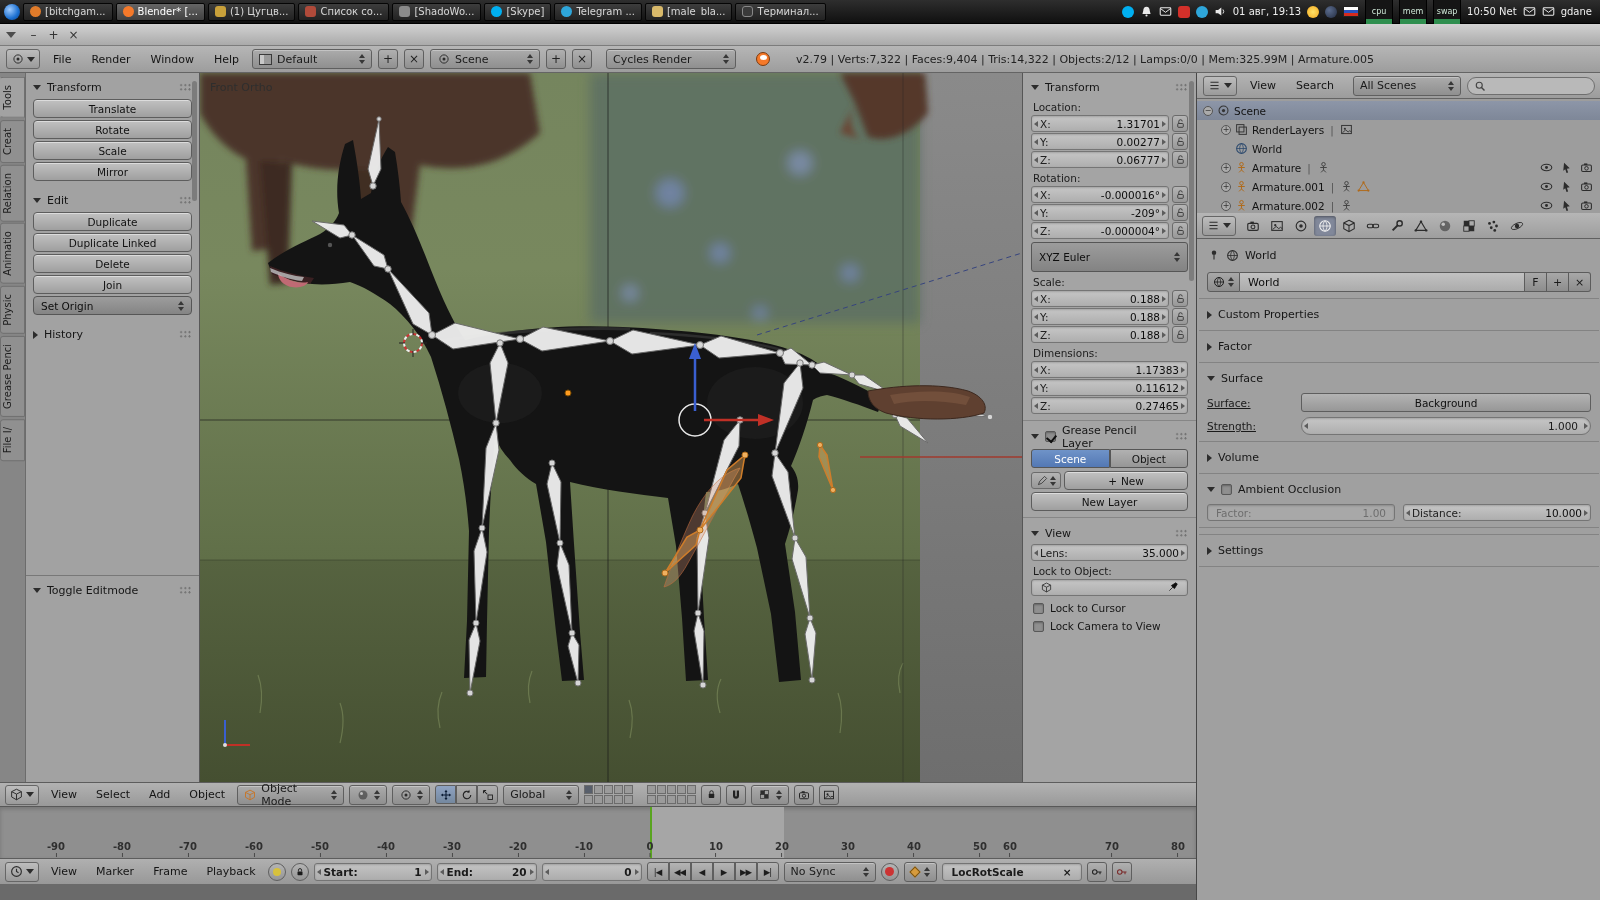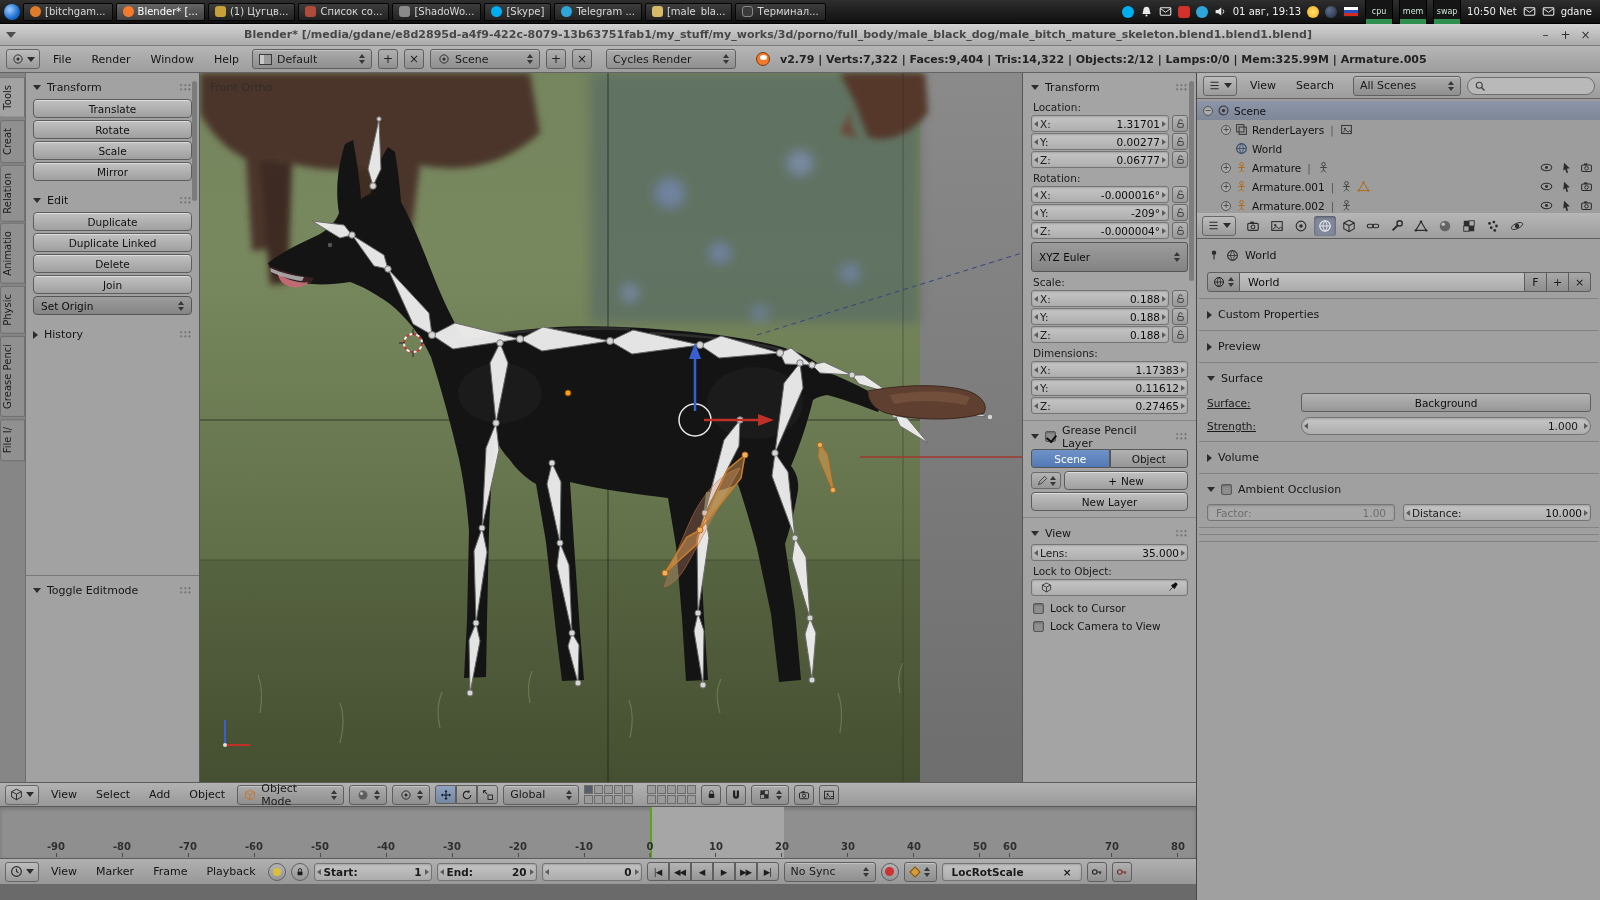--- a/index.html
+++ b/index.html
@@ -37,21 +37,21 @@
   .sqbtn{width:20px;height:20px;display:flex;align-items:center;justify-content:center;background:linear-gradient(#b0b0b0,#909090);border:1px solid #5f5f5f;border-radius:3px;font-size:12px;color:#222;}
   .updn{display:inline-flex;flex-direction:column;gap:2px;margin-left:auto;}
   .updn i{width:0;height:0;border-left:3.5px solid transparent;border-right:3.5px solid transparent;display:block;}
   .updn i.u{border-bottom:4px solid #373737;}
   .updn i.d{border-top:4px solid #373737;}
   .tri{width:0;height:0;display:inline-block;flex:0 0 auto;}
   .tri.dn{border-left:4.5px solid transparent;border-right:4.5px solid transparent;border-top:5.5px solid #2c2c2c;}
   .tri.rt{border-top:4.5px solid transparent;border-bottom:4.5px solid transparent;border-left:5.5px solid #2c2c2c;}
   .blogo{width:14px;height:14px;border-radius:50%;background:#f5792a;position:relative;border:1px solid #7a3a10;}
   .blogo:after{content:"";position:absolute;left:3px;top:2px;width:7px;height:5px;border-radius:50%;background:#fff;}
-  .stats{color:#222;margin-left:4px;white-space:nowrap;font-weight:bold;}
+  .stats{color:#222;margin-left:20px;white-space:nowrap;}
   .mini-ic{width:13px;height:13px;display:inline-flex;align-items:center;justify-content:center;color:#2d2d2d;}
   .layout-ic{width:13px;height:11px;border:1px solid #3a3a3a;background:linear-gradient(90deg,#c8c8c8 40%,#9a9a9a 40%);}
 
   
   .area3d{position:absolute;left:0;top:73px;width:1196px;height:733px;background:#9d9d9d;}
   .tshtabs{position:absolute;left:0;top:0;width:26px;height:709px;background:#868686;display:flex;flex-direction:column;gap:2px;padding-top:4px;border-right:1px solid #6c6c6c;}
   .vtab{writing-mode:vertical-rl;transform:rotate(180deg);font-size:10px;color:#1c1c1c;background:#909090;border:1px solid #707070;border-radius:0 3px 3px 0;padding:7px 1px;text-align:center;}
   .vtab.active{background:#a2a2a2;border-right-color:#a2a2a2;}
   .toolshelf{position:absolute;left:26px;top:0;width:174px;height:709px;background:#a2a2a2;border-right:1px solid #585858;padding:5px 7px;}
   .phead{display:flex;align-items:center;gap:6px;height:19px;font-size:11px;color:#161616;}
@@ -373,21 +373,20 @@
           <svg width="13" height="13">
             <use href="#i-mail"></use>
           </svg>
         </span>
       <span class="traytxt">gdane</span>
     </div>
   </div>
 
   <div class="titlebar">
     <span class="wm-arrow"></span>
-    <span class="tb-title">Blender* [/media/gdane/e8d2895d-a4f9-422c-8079-13b63751fab1/my_stuff/my_works/3d/porno/full_body/male_black_dog/male_bitch_mature_skeleton.blend1.blend1.blend]</span>
     <span class="winbtn">–</span>
     <span class="winbtn">+</span>
     <span class="winbtn">×</span>
   </div>
 
   <div class="infobar">
     <span class="ebtn">
         <span class="mini-ic">
           <svg width="12" height="12">
             <use href="#i-scene"></use>
@@ -1372,21 +1371,21 @@
         </div>
 
         <div class="sep"></div>
         <div class="phead">
             <span class="tri rt"></span>
             <span>Custom Properties</span>
           </div>
         <div class="sep"></div>
         <div class="phead">
             <span class="tri rt"></span>
-            <span>Preview</span>
+            <span>Factor</span>
           </div>
         <div class="sep"></div>
         <div class="phead">
             <span class="tri dn"></span>
             <span>Surface</span>
           </div>
 
         <div class="prow">
           <span class="plab">Surface:</span>
           <span class="pwide">Background</span>
@@ -1419,18 +1418,22 @@
           <span class="nfield" style="flex:1">
               <span class="arrL"></span>
               <span class="k">Distance:</span>
               <span class="v">10.000</span>
               <span class="arrR"></span>
             </span>
         </div>
 
         <div class="sep"></div>
         <div class="sep"></div>
+        <div class="phead">
+            <span class="tri rt"></span>
+            <span>Settings</span>
+          </div>
         <div class="sep"></div>
       </div>
     </div>
   </div>
 
 </div>
 
 </body></html>

